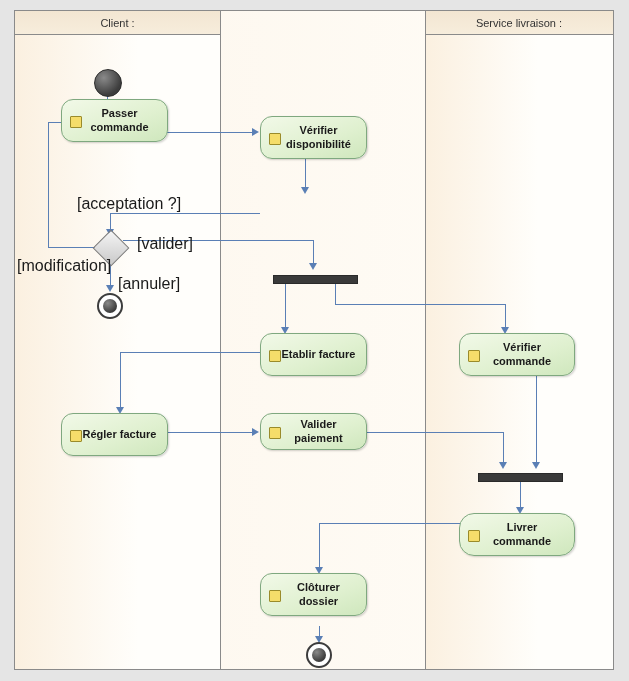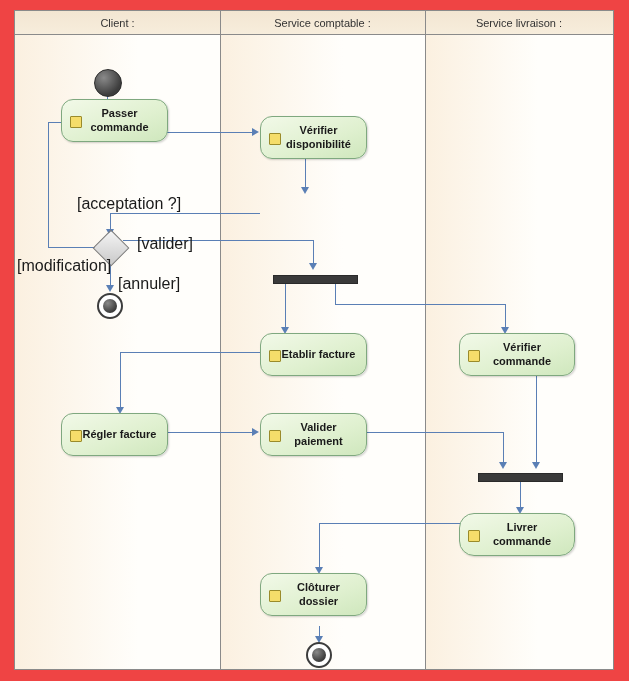--- a/index.html
+++ b/index.html
@@ -5,21 +5,21 @@
   html, body {
     margin: 0;
     padding: 0;
     background: #ffffff;
     font-family: "Liberation Sans", sans-serif;
   }
   #stage {
     position: relative;
     width: 629px;
     height: 681px;
-    background: #ef4444;
+    background: #e5e5e5;
     overflow: hidden;
   }
   .diagram-frame {
     position: absolute;
     left: 14px;
     top: 10px;
     width: 600px;
     height: 660px;
     border: 1px solid #8a8a8a;
     background: linear-gradient(to right, #fdf6ec, #fffdf8);
@@ -177,24 +177,20 @@
 <body>
 
 <div id="stage">
 
   <div class="diagram-frame">
 
     <div class="swimlane" style="left:0px; width:205px;">
       <div class="lane-body"></div>
       <div class="lane-header">Client :</div>
     </div>
-    <div class="swimlane" style="left:205px; width:205px;">
-      <div class="lane-body"></div>
-      <div class="lane-header">Service comptable :</div>
-    </div>
     <div class="swimlane" style="left:410px; width:188px;">
       <div class="lane-body"></div>
       <div class="lane-header">Service livraison :</div>
     </div>
 
     <div class="lane-divider" style="left:205px;"></div>
     <div class="lane-divider" style="left:410px;"></div>
 
     <div class="edge v" style="left:92px; top:84px; height:16px;"></div>
     <div class="arrow down" style="left:88px; top:98px;"></div>
@@ -283,21 +279,21 @@
       <span class="node-icon"></span>
       <span class="label">Vérifier
 commande</span>
     </div>
 
     <div class="activity" style="left:46px; top:402px; width:107px; height:43px;">
       <span class="node-icon"></span>
       <span class="label">Régler facture</span>
     </div>
 
-    <div class="activity" style="left:245px; top:402px; width:107px; height:43px;">
+    <div class="activity" style="left:245px; top:402px; width:107px; height:37px;">
       <span class="node-icon"></span>
       <span class="label">Valider
 paiement</span>
     </div>
 
     <div class="bar" style="left:463px; top:462px; width:85px;"></div>
 
     <div class="activity" style="left:444px; top:502px; width:116px; height:43px;border-radius:15px;">
       <span class="node-icon"></span>
       <span class="label">Livrer

